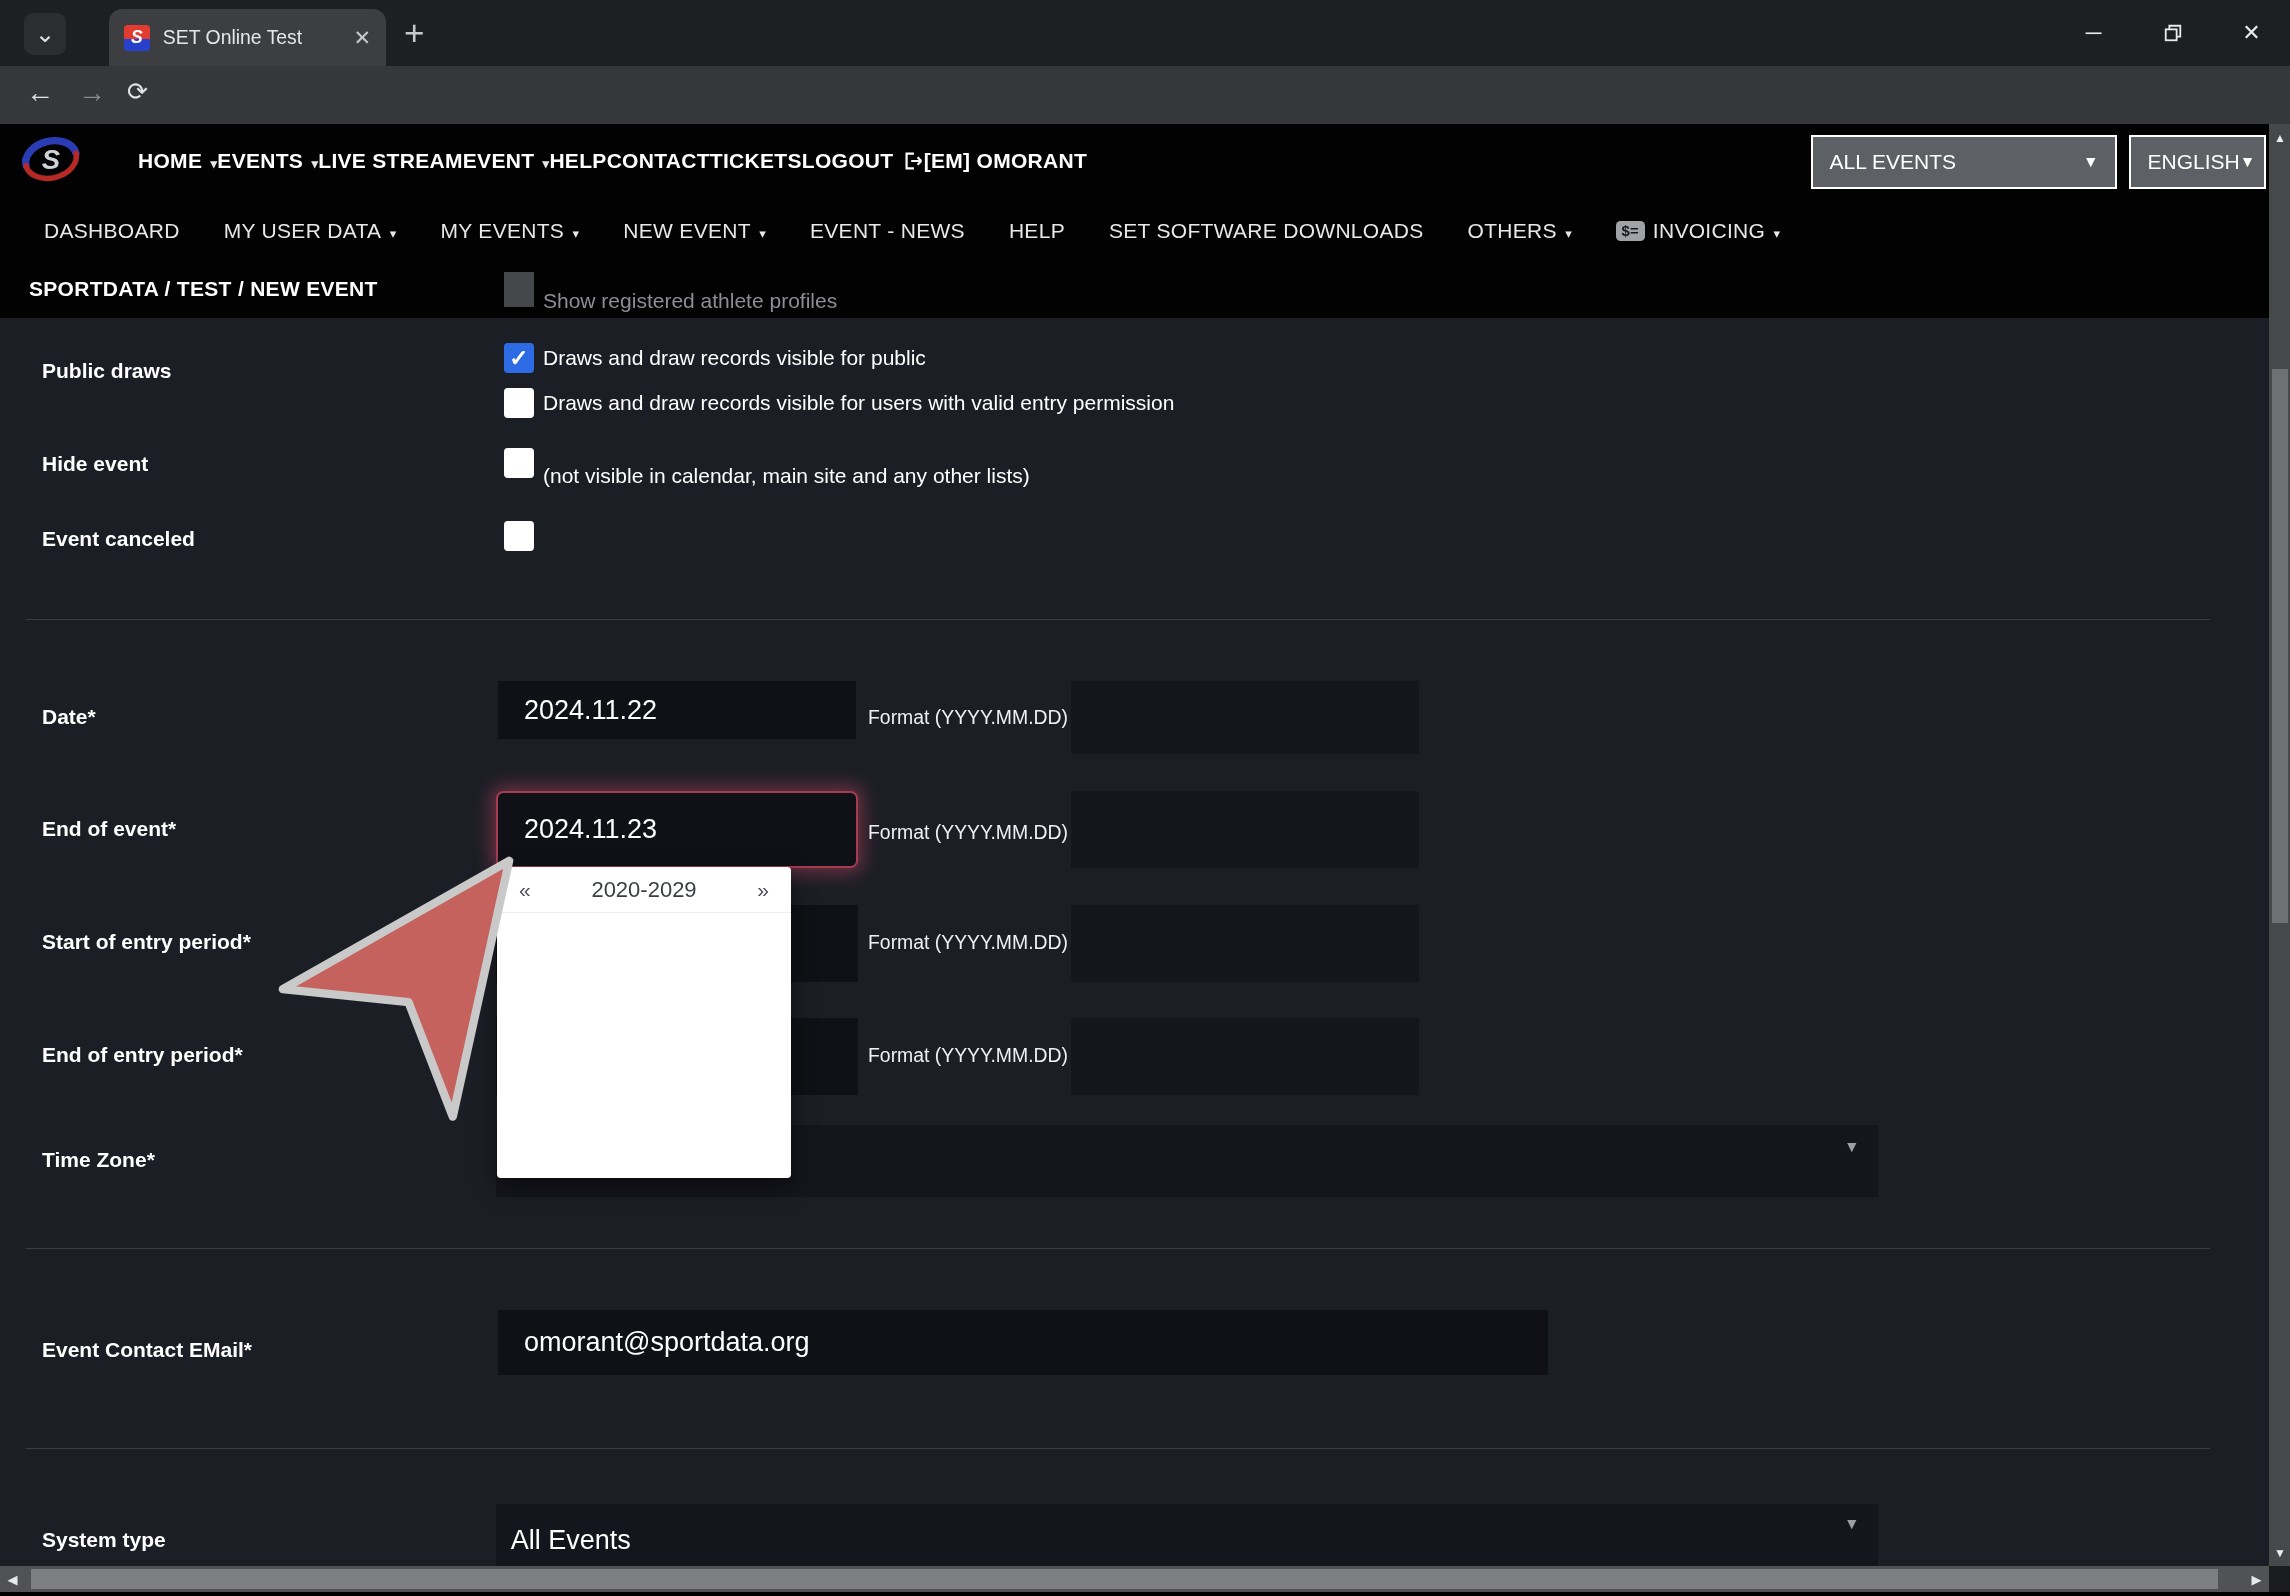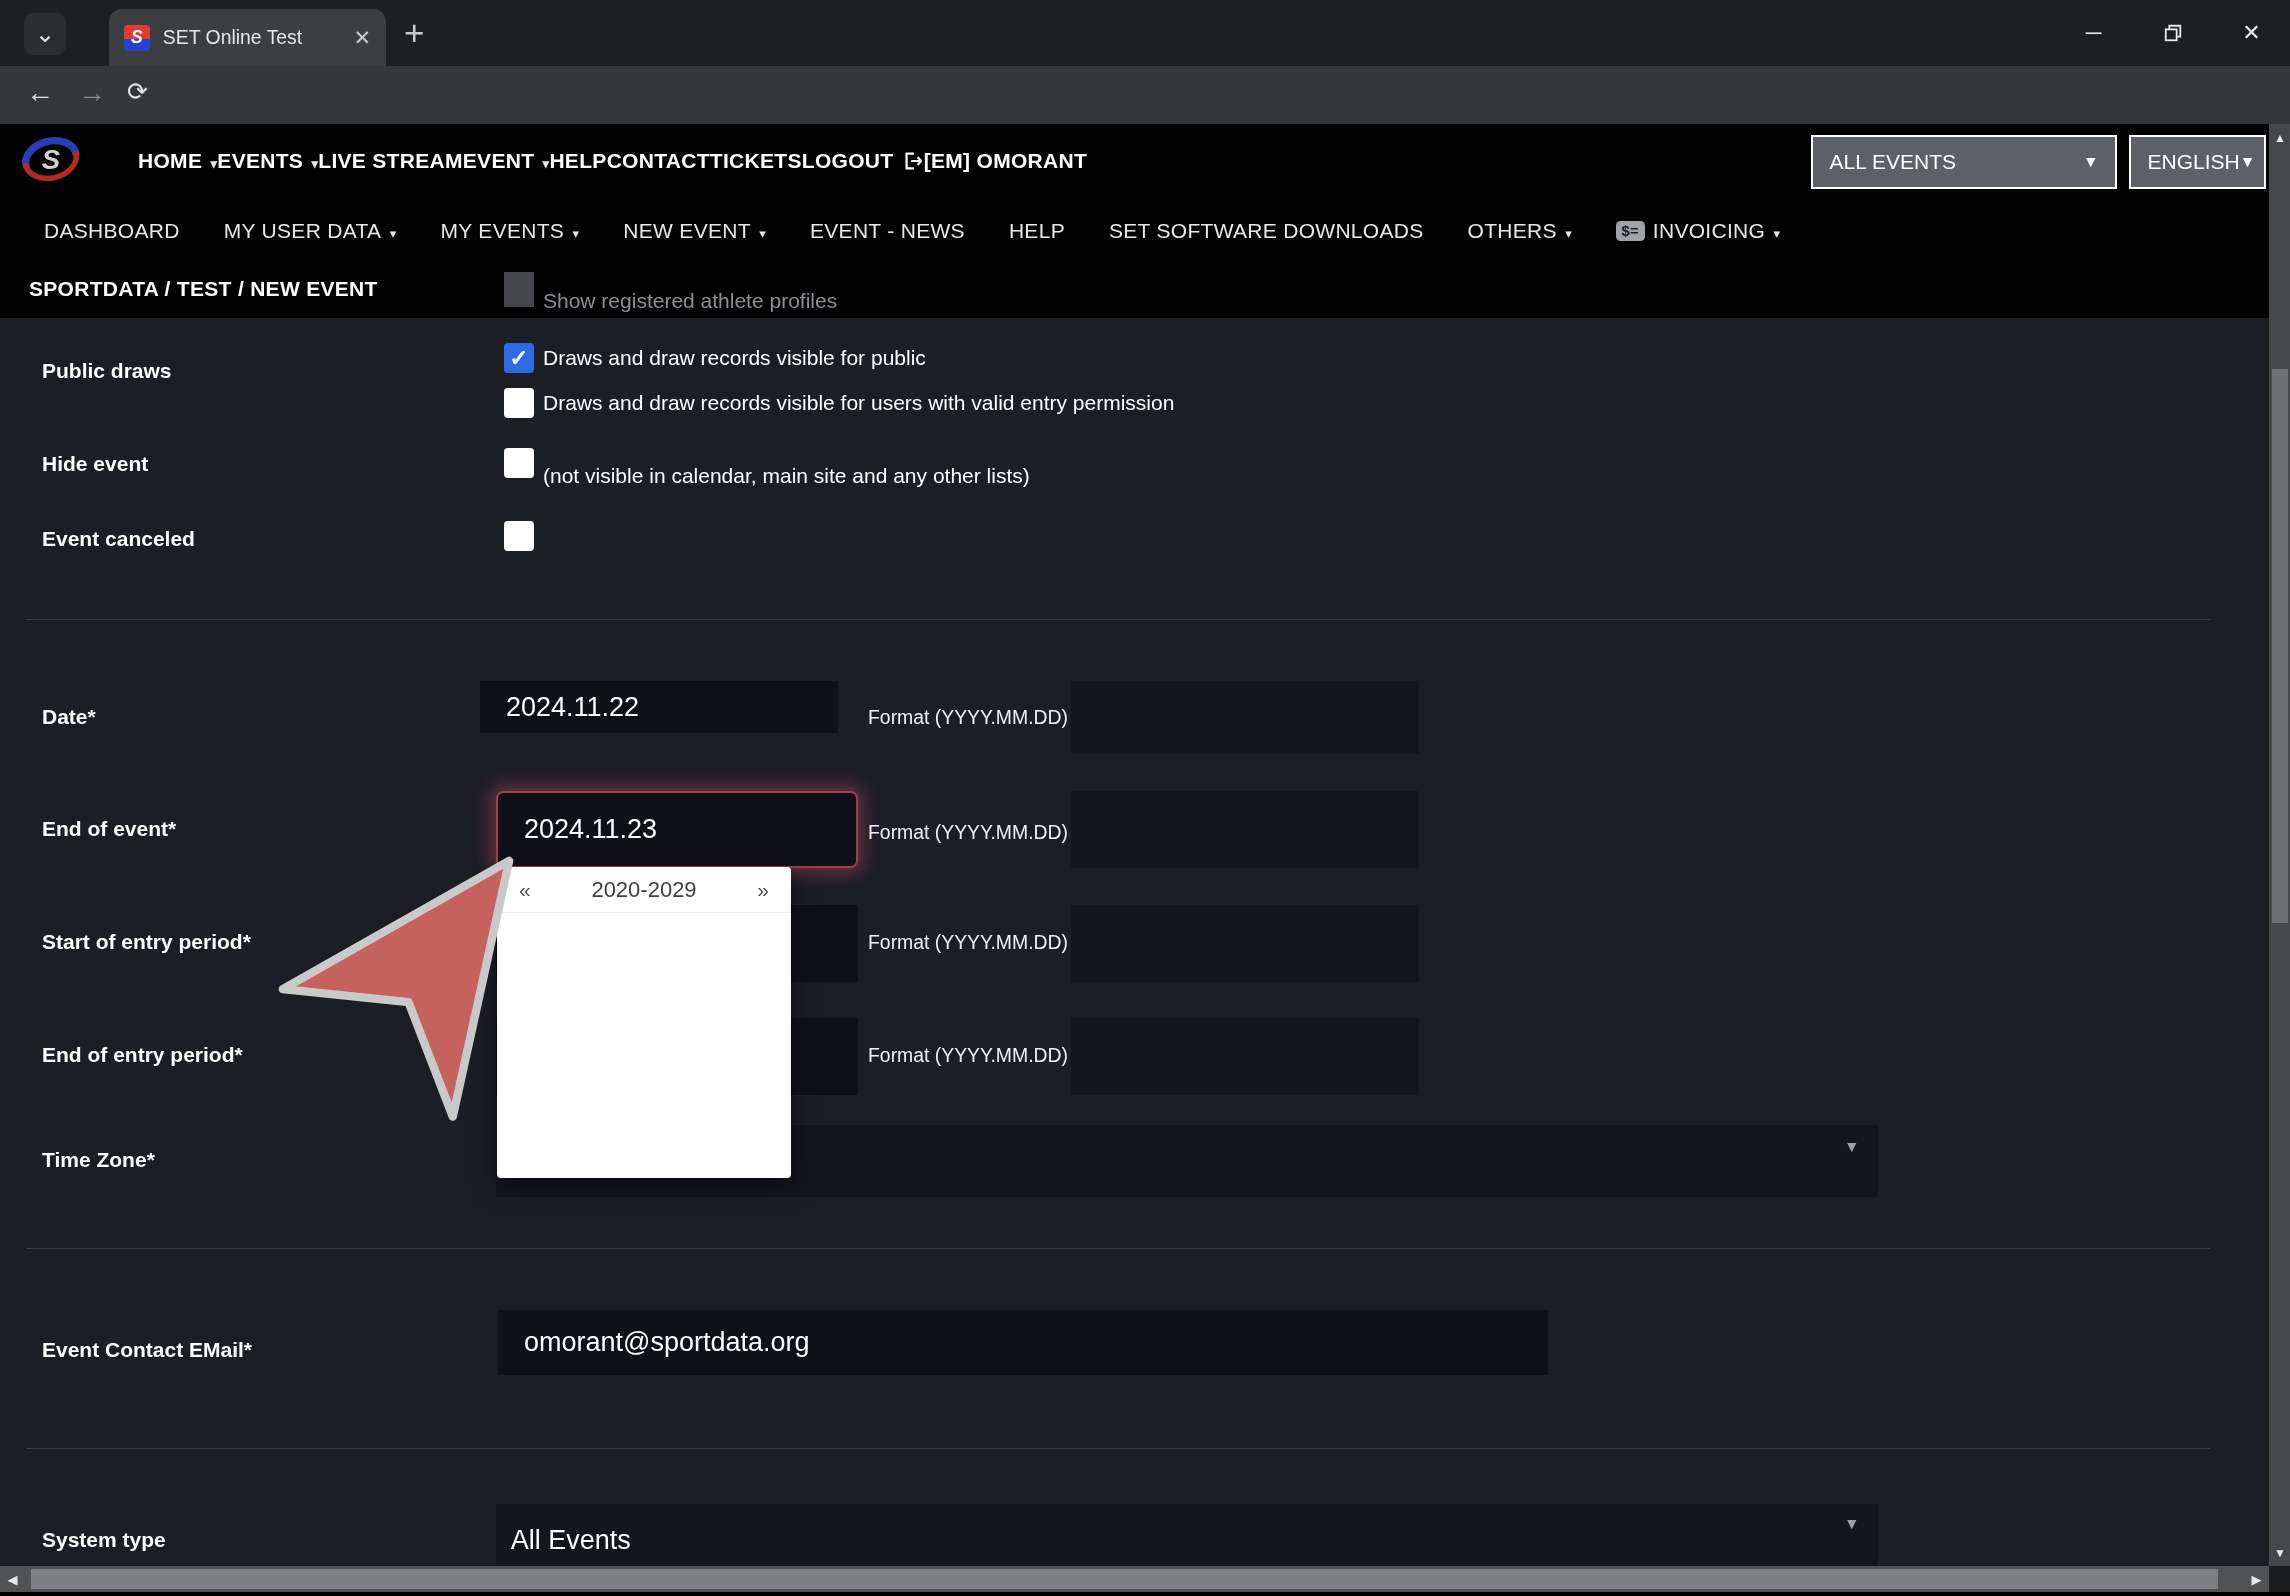--- a/index.html
+++ b/index.html
@@ -262,21 +262,21 @@
     <span class="flabel" style="top:131px;">Hide event</span>
     <div class="cb white" style="top:130px;"></div>
     <span class="cblabel" style="top:143px;">(not visible in calendar, main site and any other lists)</span>
 
     <span class="flabel" style="top:206px;">Event canceled</span>
     <div class="cb white" style="top:203px;"></div>
 
     <div class="hr" style="top:301px;"></div>
 
     <span class="flabel" style="top:384px;">Date*</span>
-    <div class="input" style="left:480px;top:363px;width:358px;height:52px;">
+    <div class="input" style="left:498px;top:363px;width:358px;height:58px;">
       <span>2024.11.22</span>
     </div>
     <span class="format" style="top:387px;">Format (YYYY.MM.DD)</span>
     <div class="ghost" style="top:363px;height:73px;"></div>
 
     <span class="flabel" style="top:496px;">End of event*</span>
     <div class="input focus-red" style="left:496px;top:473px;width:362px;height:77px;">
       <span>2024.11.23</span>
     </div>
     <span class="format" style="top:502px;">Format (YYYY.MM.DD)</span>

